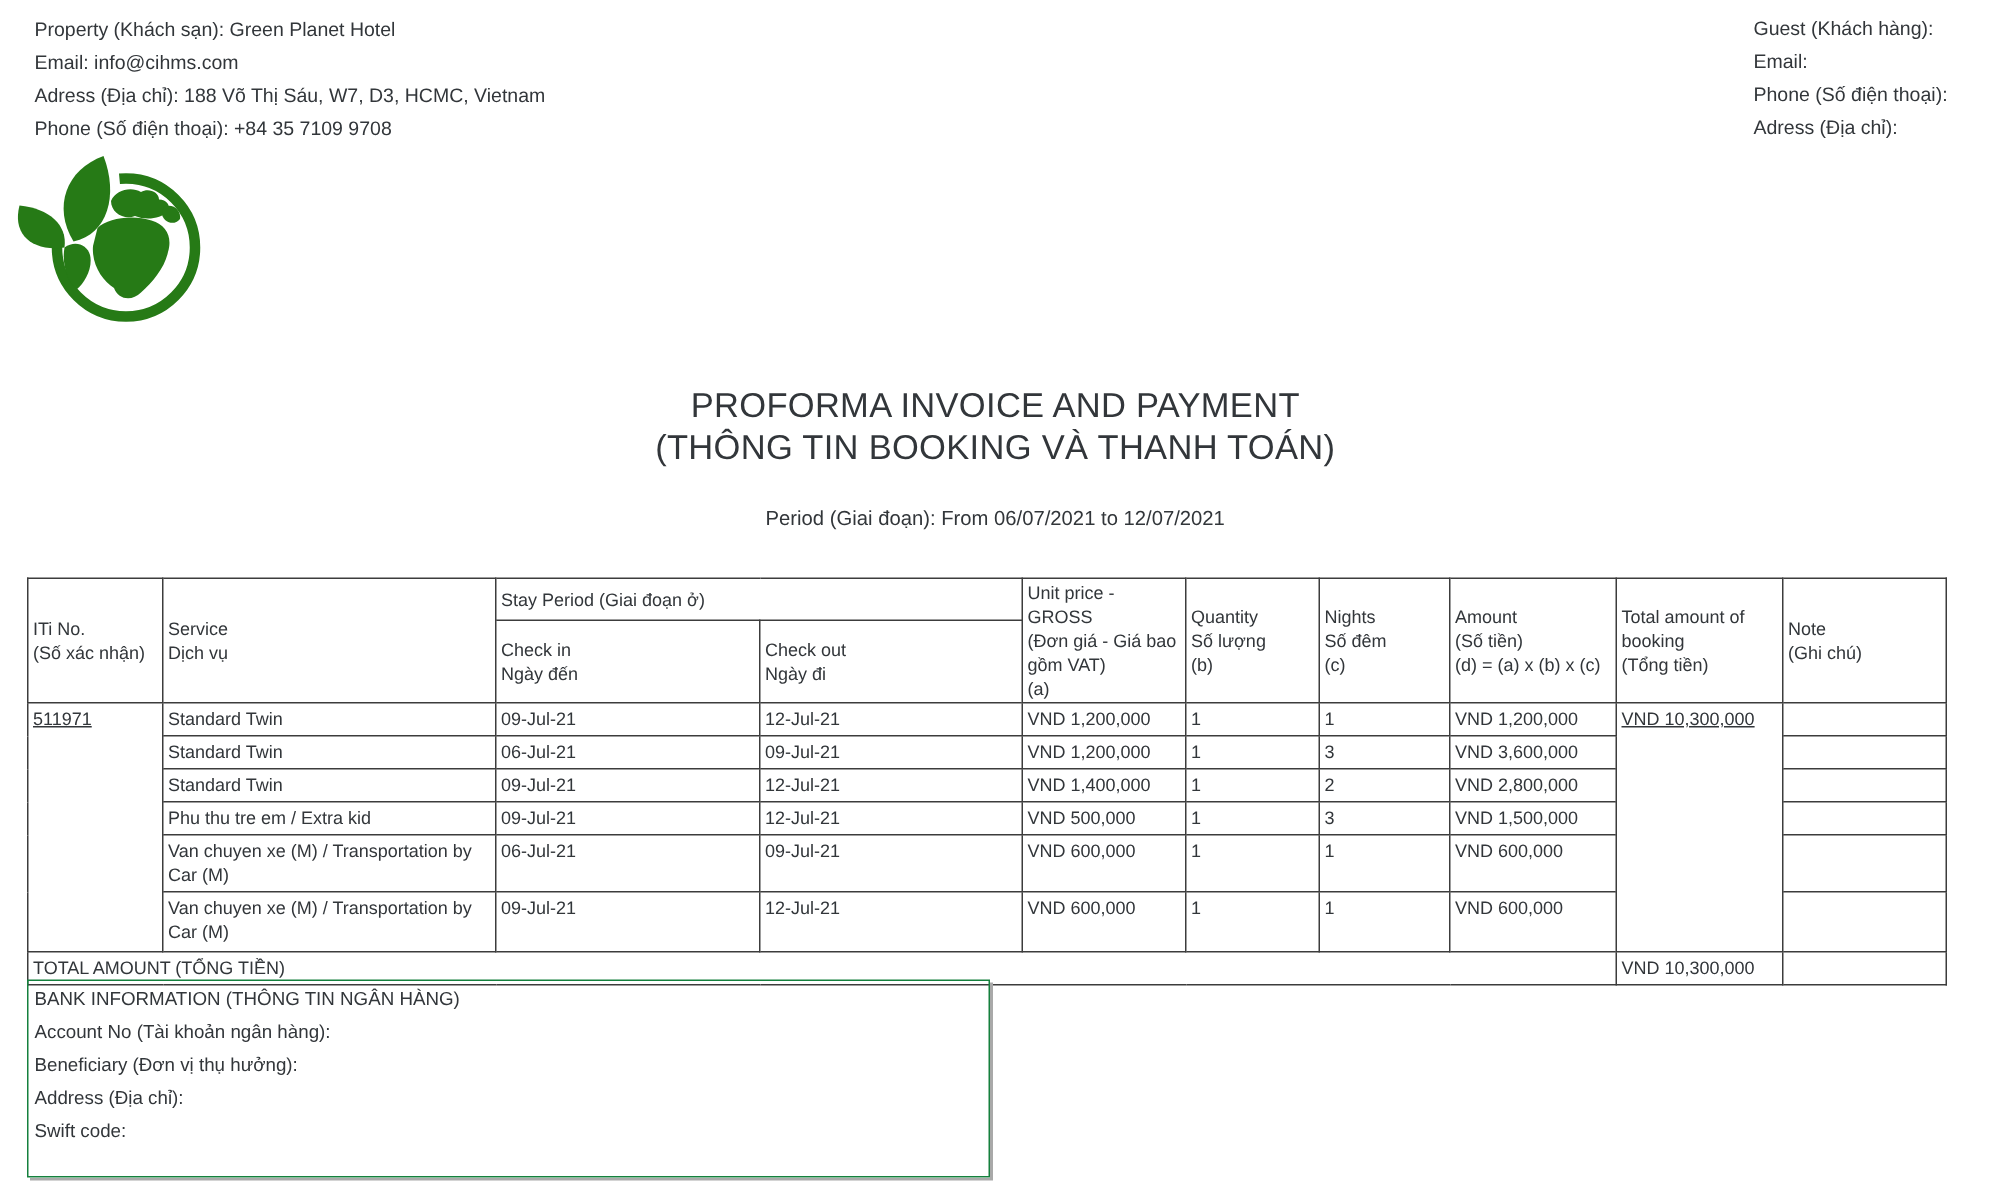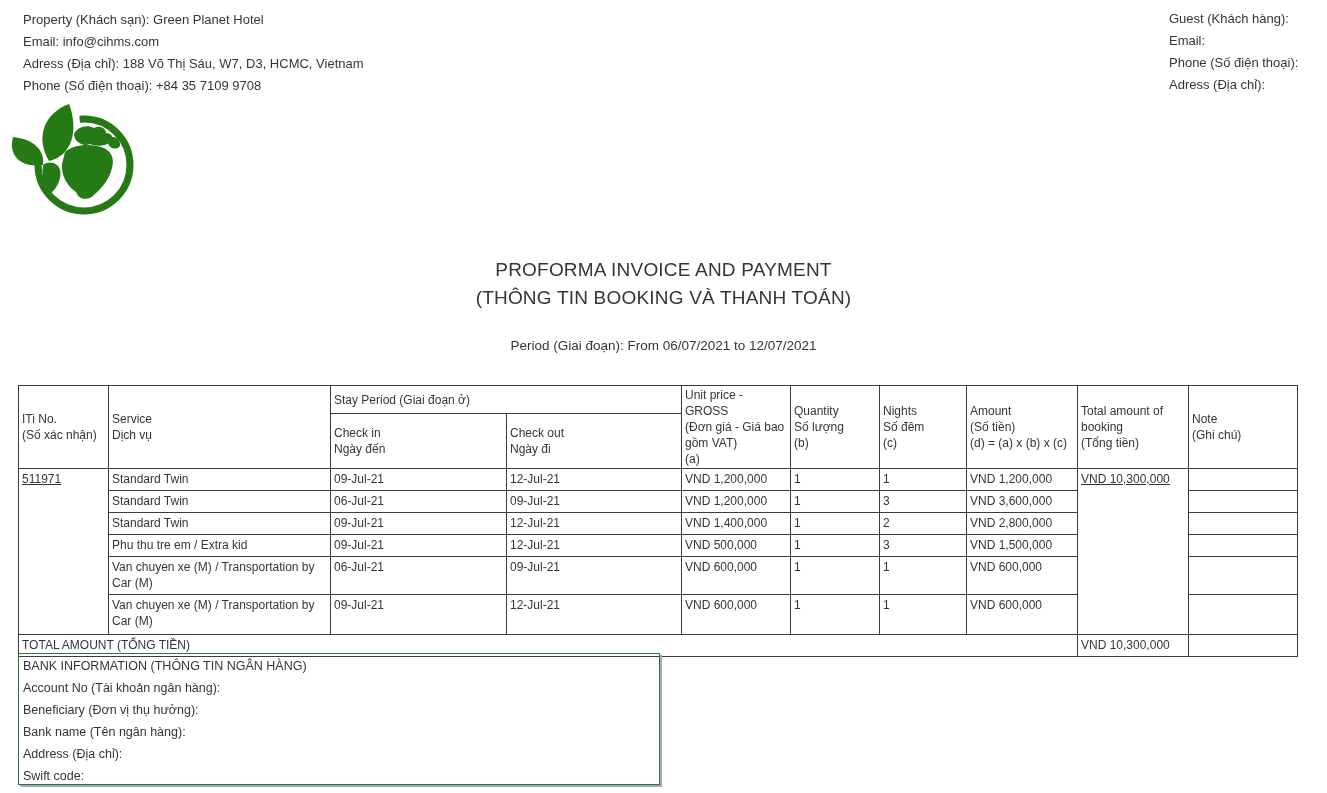--- a/index.html
+++ b/index.html
@@ -21,21 +21,21 @@
     flex: 1; height: 2px; margin-bottom: 3px;
     border-top: 1px solid #a8a8a8;
     background: repeating-linear-gradient(90deg, #8c8c8c 0, #8c8c8c 2px, transparent 2px, transparent 3px);
   }
 
   
   .logo { position: absolute; left: 8px; top: 102px; }
 
   
   .title-block { position: absolute; left: 0; top: 256px; width: 100%; text-align: center; }
-  .title-line { font-size: 19px; line-height: 28px; font-weight: 400; letter-spacing: 0.2px; }
+  .title-line { font-size: 23px; line-height: 28px; font-weight: 400; letter-spacing: 0.2px; }
   .period-line { margin-top: 26px; font-size: 13.5px; }
 
   
   table.invoice { position: absolute; left: 18px; top: 385px; border-collapse: collapse; table-layout: fixed; width: 1279px; }
   table.invoice th, table.invoice td {
     border: 1px solid #3c3c3c;
     font-size: 12px; font-weight: 400; text-align: left;
     padding: 1px 3px; line-height: 16px;
     white-space: pre-line; overflow: hidden;
     vertical-align: middle;
@@ -227,16 +227,15 @@
       <td>VND 10,300,000</td>
       <td></td>
     </tr>
   </tbody>
 </table>
 
 <div class="bank-box">
   <div class="bank-line">BANK INFORMATION (THÔNG TIN NGÂN HÀNG)</div>
   <div class="bank-line">Account No (Tài khoản ngân hàng):</div>
   <div class="bank-line">Beneficiary (Đơn vị thụ hưởng):</div>
-  <div class="bank-line">Bank name (Tên ngân hàng):</div>
   <div class="bank-line">Address (Địa chỉ):</div>
   <div class="bank-line">Swift code:</div>
 </div>
 
 </body></html>

